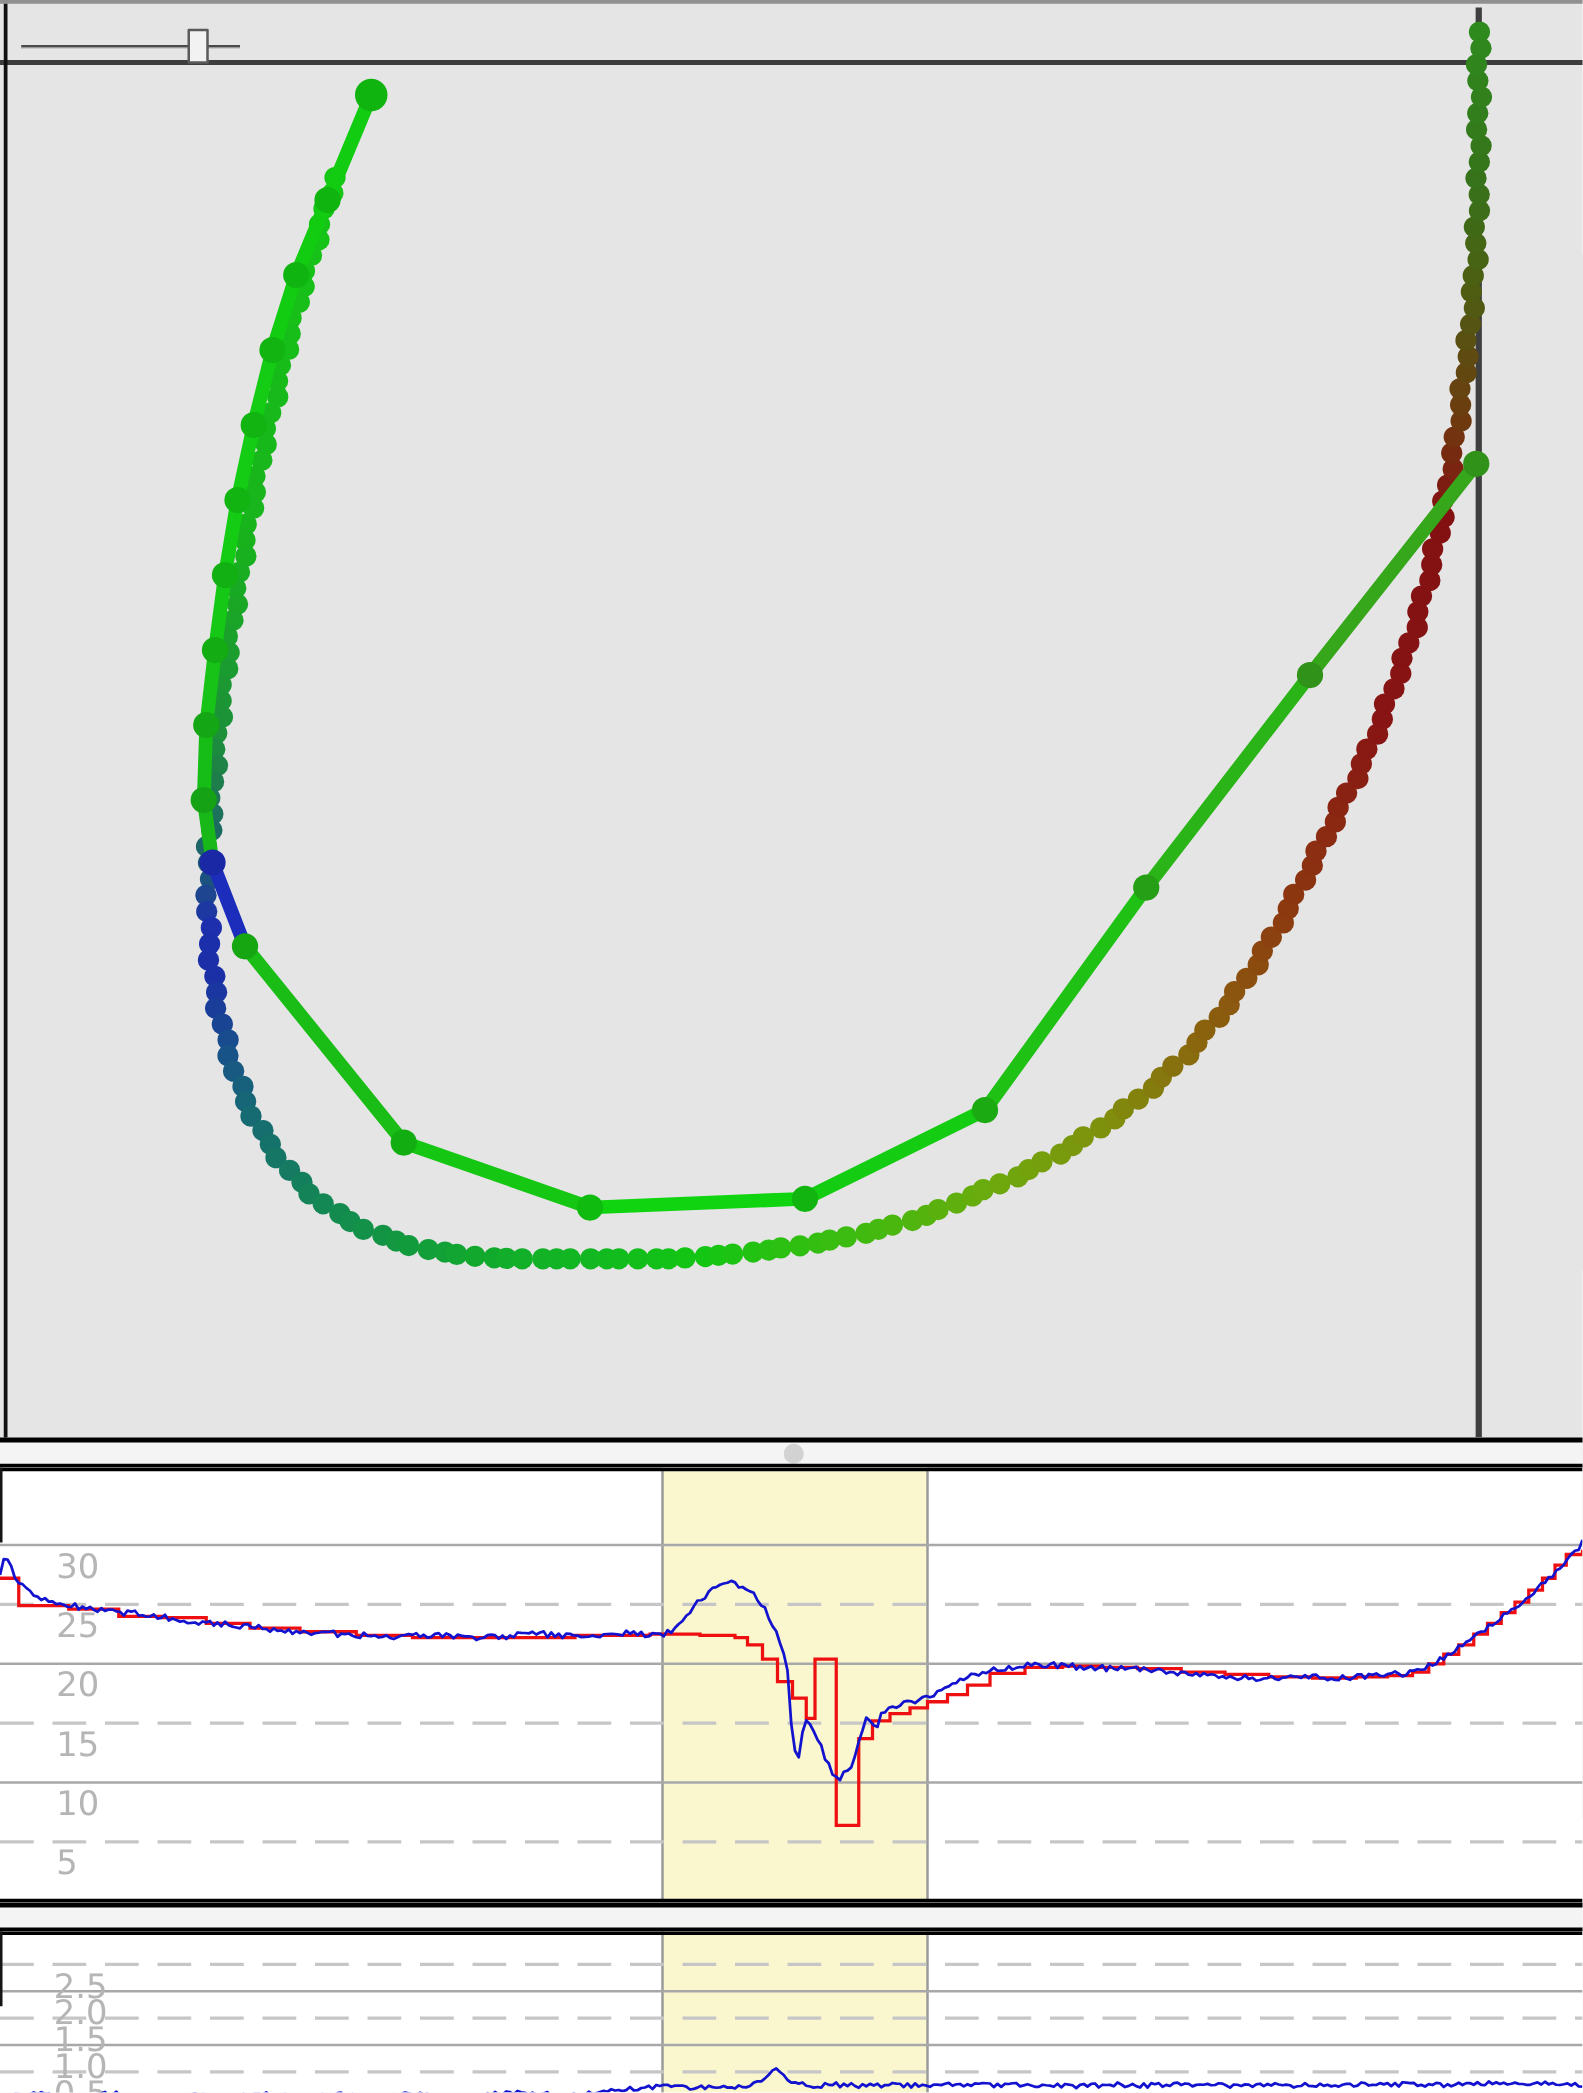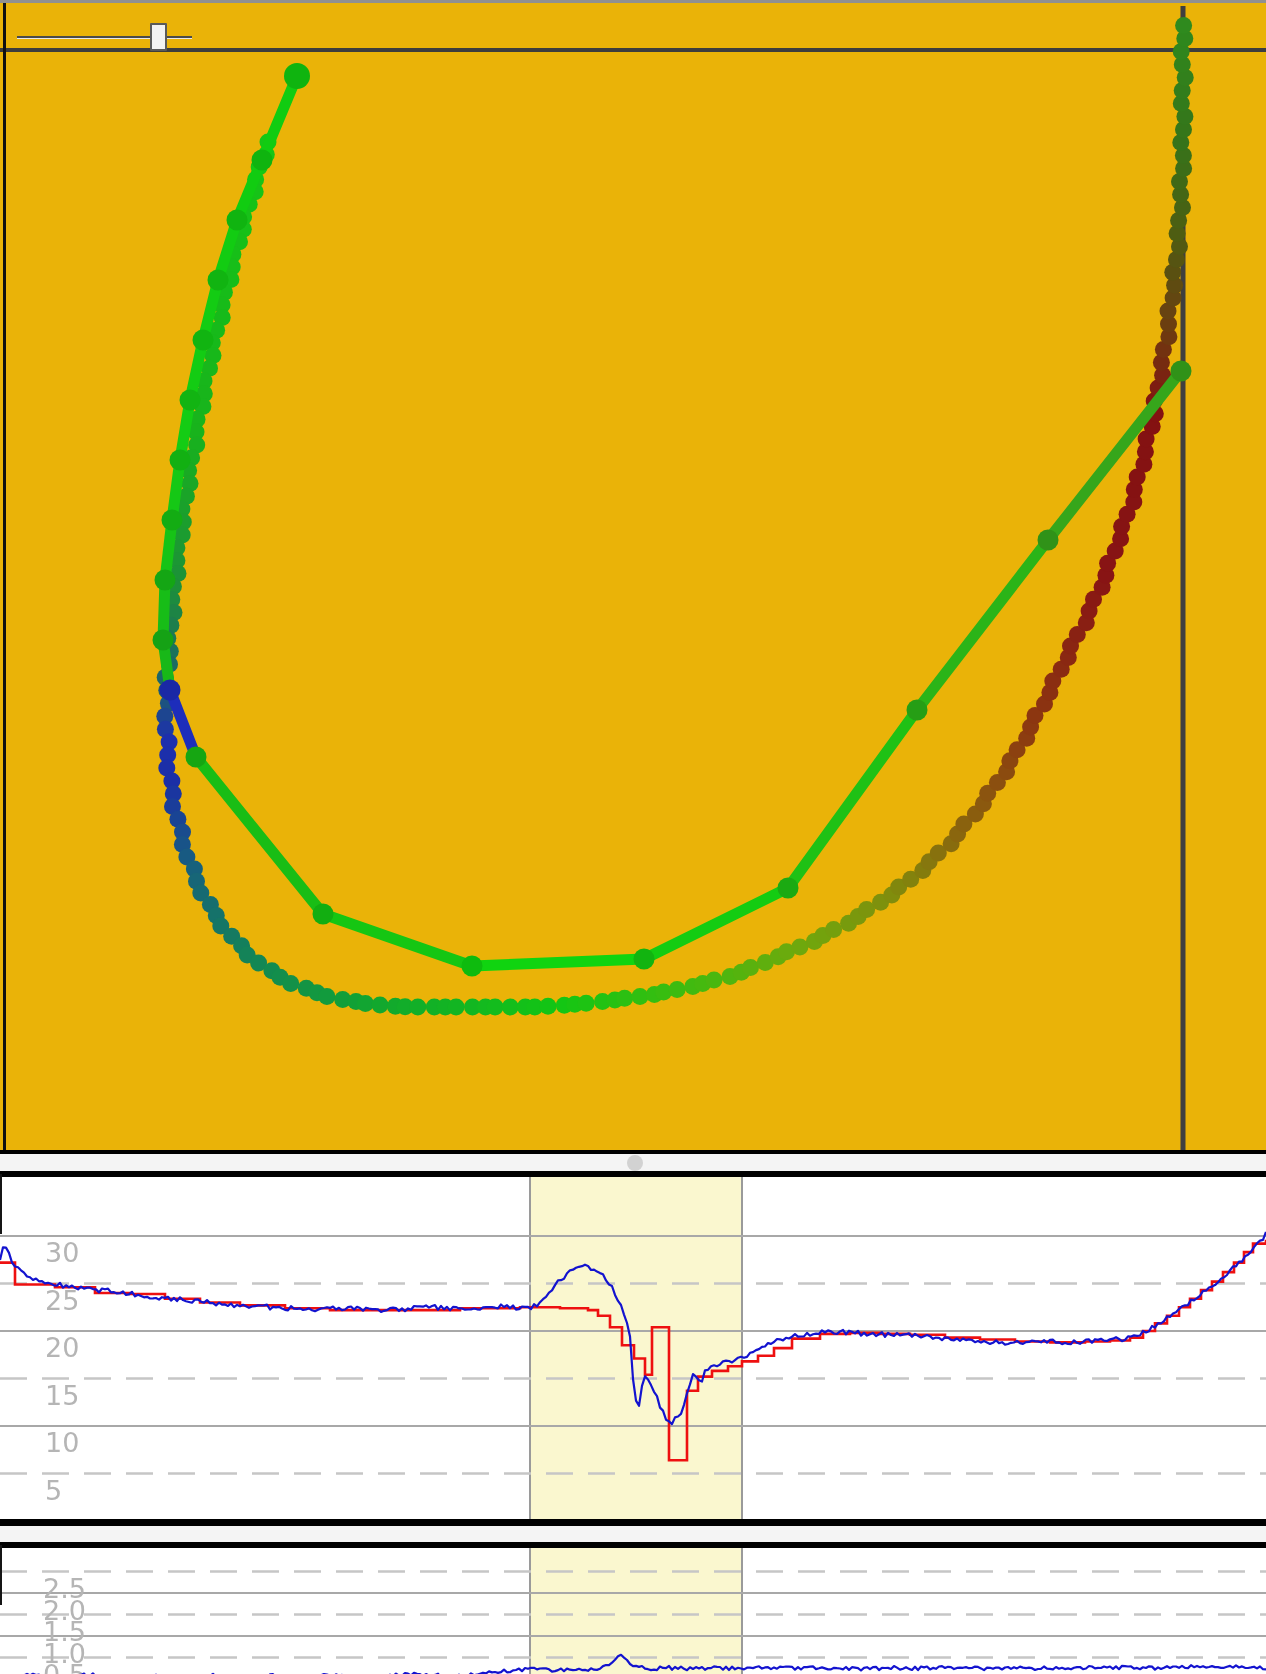--- a/index.html
+++ b/index.html
@@ -1,17 +1,17 @@
 <!DOCTYPE html>
 <html><head>
 <meta charset="utf-8">
 <style>
   html,body{margin:0;padding:0;background:#ffffff;}
   body{width:1266px;height:1674px;overflow:hidden;font-family:"DejaVu Sans",sans-serif;position:relative;}
-  .stage{position:absolute;left:0;top:0;width:1266px;height:1454px;background:#eab308;}
+  .stage{position:absolute;left:0;top:0;width:1266px;height:1454px;background:#e5e5e5;}
   .top-edge{position:absolute;left:0;top:0;width:1266px;height:3px;background:#909090;}
   .hline{position:absolute;left:0;top:48px;width:1266px;height:4px;background:#3d3d3d;}
   .left-border-top{position:absolute;left:3px;top:3px;width:3px;height:1148px;background:#101010;}
   .slider-track{position:absolute;left:17px;top:36px;width:175px;height:2px;background:#4a4a4a;border-bottom:1px solid #e8e8e8;}
   .slider-handle{position:absolute;left:150px;top:23px;width:17px;height:28px;background:#f2f2f2;border:2px solid #5a5a5a;border-radius:1px;box-sizing:border-box;}
   .plot-svg{position:absolute;left:0;}
   #topplot{top:0;}
   .splitter{position:absolute;left:0;width:1266px;background:#f4f4f4;}
   .splitter .bar-top{position:absolute;left:0;top:0;width:100%;height:4px;background:#000;}
   .splitter .bar-bot{position:absolute;left:0;bottom:0;width:100%;height:3px;background:#000;}

